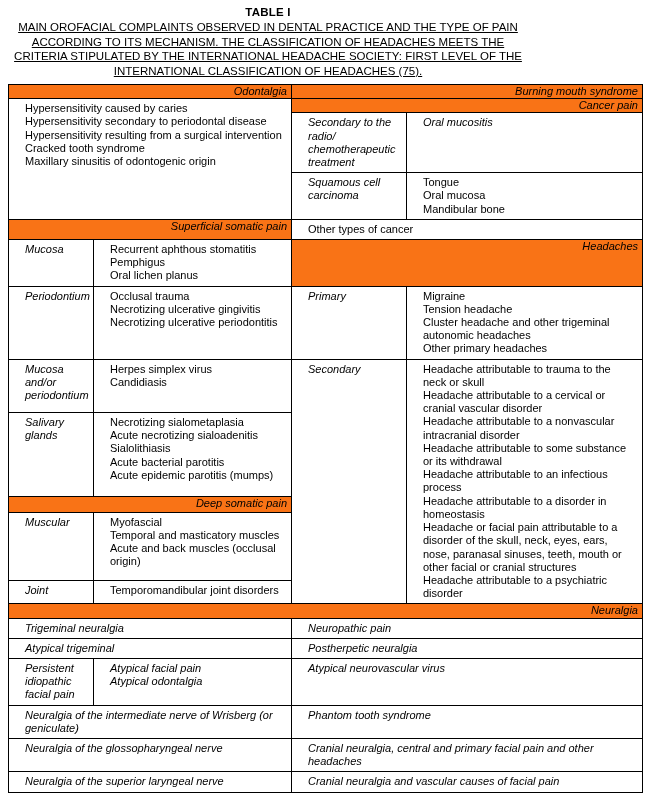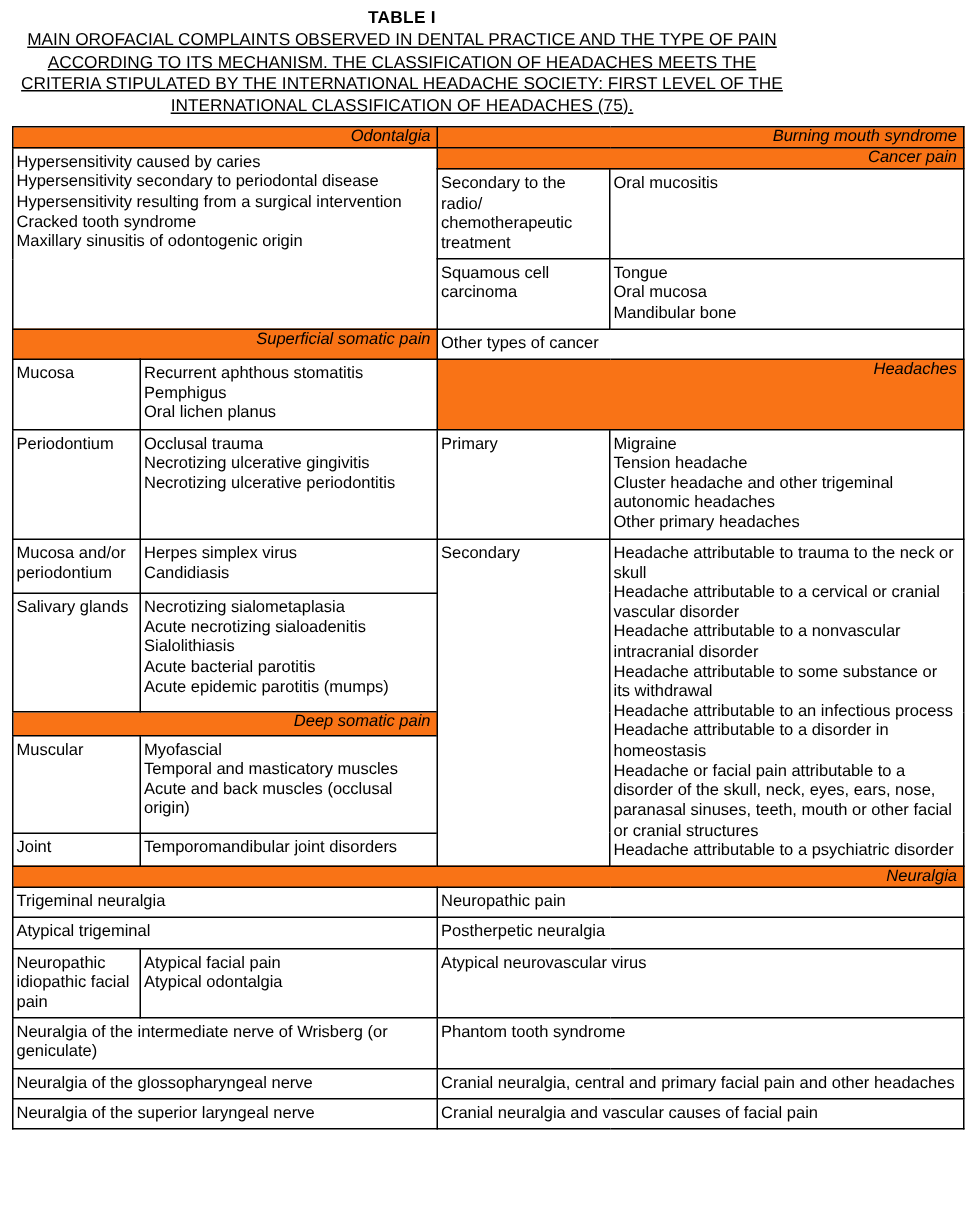--- a/index.html
+++ b/index.html
@@ -40,34 +40,35 @@
   }
   table.main {
     border-collapse: collapse;
     width: 634px;
     table-layout: fixed;
     border: 1px solid #000;
   }
   table.main td, table.main th {
     border: 1px solid #000;
     vertical-align: top;
-    padding: 3px 5px 3px 2px;
+    padding: 3px 5px 3px 16px;
     font-size: 11px;
     line-height: 13.2px;
     font-weight: normal;
   }
   .hdr {
     background: #f97316;
     text-align: right;
     font-style: italic;
     font-weight: normal;
     padding: 0 4px !important;
   }
   .mid {
     vertical-align: middle;
+    font-style: italic;
   }
 </style>
 </head>
 <body>
 
 <div class="page">
 
   <div class="caption">
     <div class="tnum">TABLE I</div>
     <div class="ctext">MAIN OROFACIAL COMPLAINTS OBSERVED IN DENTAL PRACTICE AND THE TYPE OF PAIN ACCORDING TO ITS MECHANISM. THE CLASSIFICATION OF HEADACHES MEETS THE CRITERIA STIPULATED BY THE INTERNATIONAL HEADACHE SOCIETY: FIRST LEVEL OF THE INTERNATIONAL CLASSIFICATION OF HEADACHES (75).</div>
@@ -177,21 +178,21 @@
 
     <tr>
       <td colspan="2" class="mid">Trigeminal neuralgia</td>
       <td colspan="2" class="mid">Neuropathic pain</td>
     </tr>
     <tr>
       <td colspan="2" class="mid">Atypical trigeminal</td>
       <td colspan="2" class="mid">Postherpetic neuralgia</td>
     </tr>
     <tr>
-      <td class="mid">Neuropathic idiopathic facial pain</td>
+      <td class="mid">Persistent idiopathic facial pain</td>
       <td class="mid" style="white-space:pre-line">Atypical facial pain
 Atypical odontalgia</td>
       <td colspan="2" class="mid">Atypical neurovascular virus</td>
     </tr>
     <tr>
       <td colspan="2" class="mid">Neuralgia of the intermediate nerve of Wrisberg (or geniculate)</td>
       <td colspan="2" class="mid">Phantom tooth syndrome</td>
     </tr>
     <tr>
       <td colspan="2" class="mid">Neuralgia of the glossopharyngeal nerve</td>

